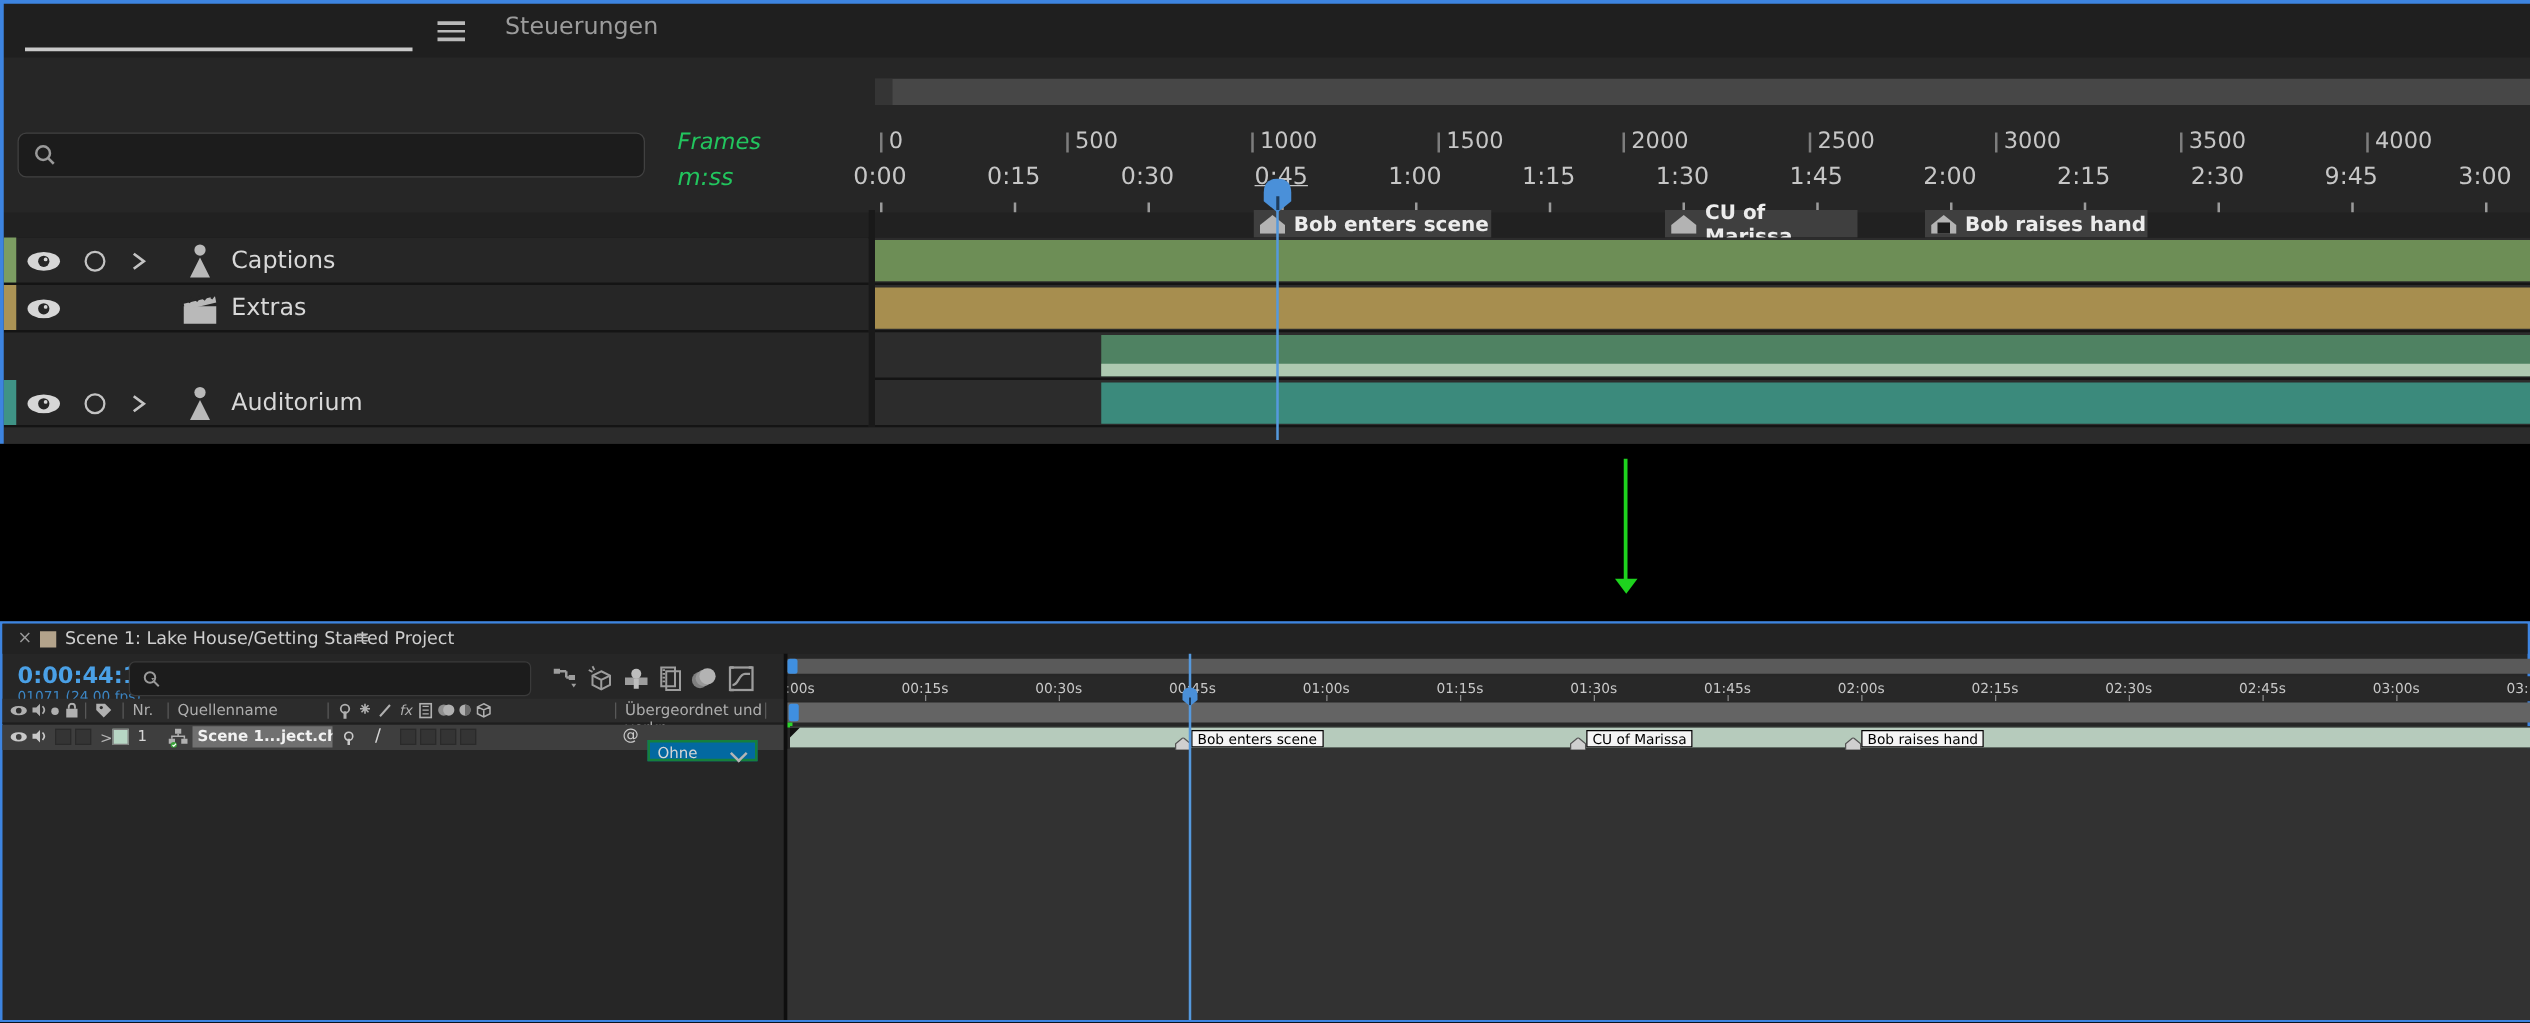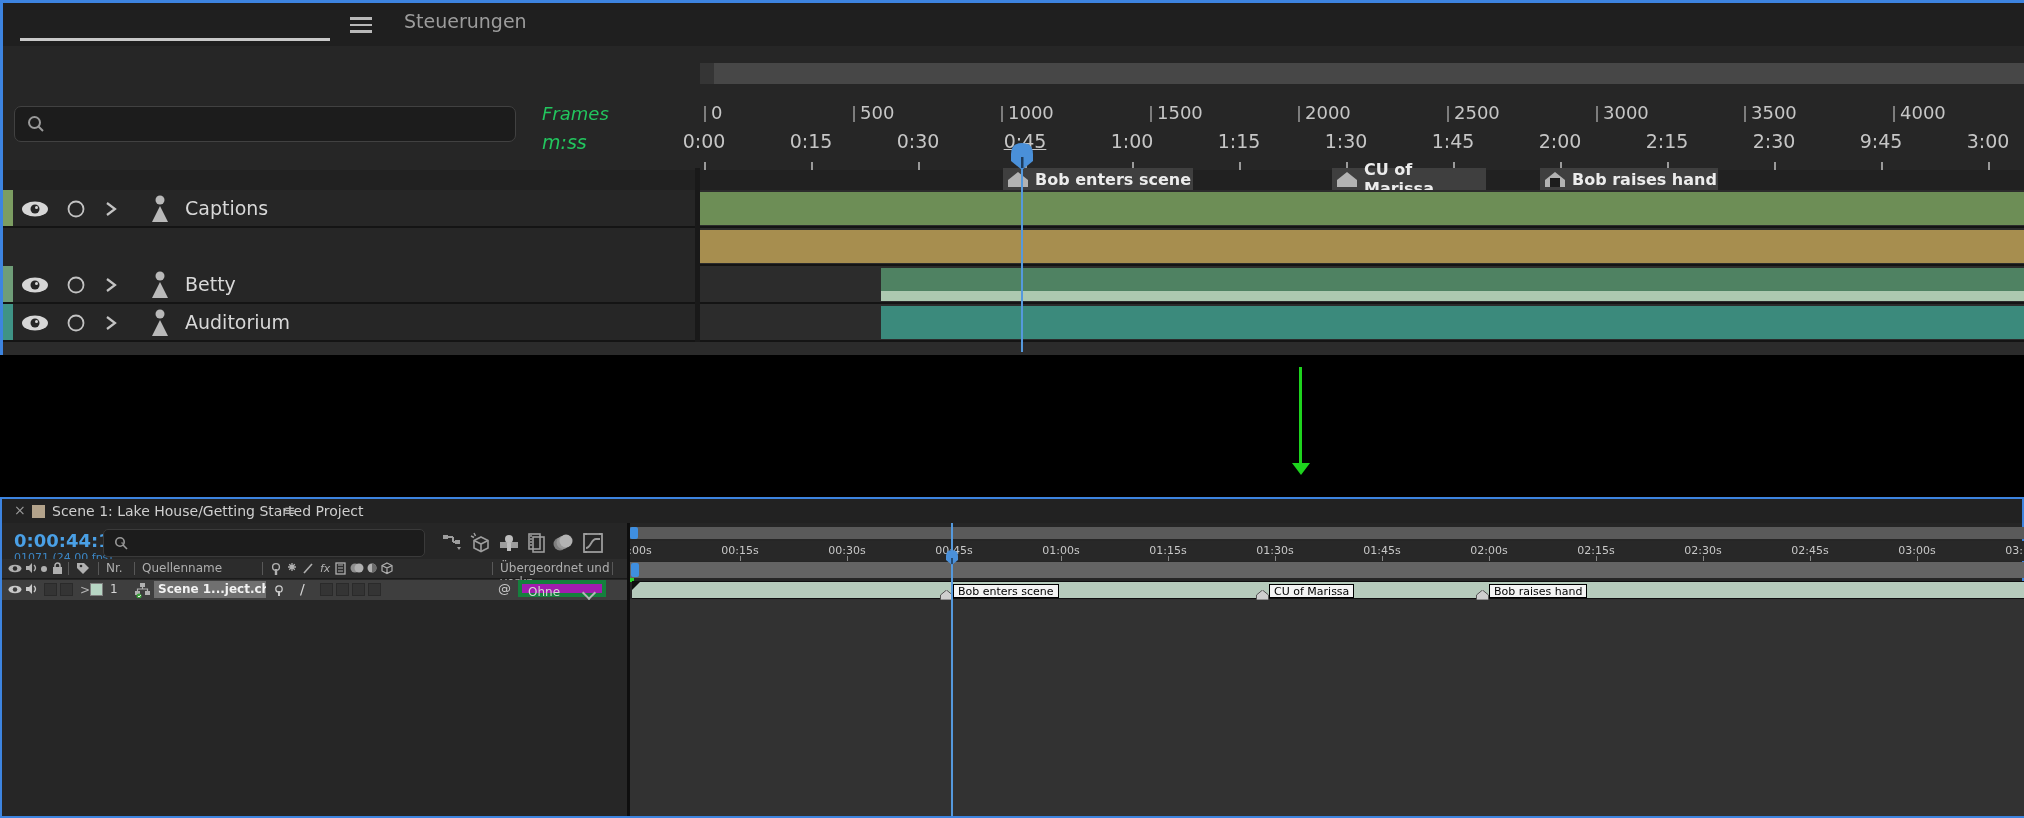--- a/index.html
+++ b/index.html
@@ -186,40 +186,35 @@
         <svg class="abs" style="left:102px;top:11px;" width="12" height="16" viewBox="0 0 12 16">
           <path d="M2 2 L10 8 L2 14" fill="none" stroke="#c3c3c3" stroke-width="2.2"></path>
         </svg>
         <svg class="abs" style="left:144px;top:5px;" width="26" height="28" viewBox="0 0 26 28">
           <circle cx="13" cy="5" r="4.5" fill="#b9b9b9"></circle>
             <path d="M13 11 L21 27 L5 27 Z" fill="#b9b9b9"></path>
         </svg>
         <div class="lname">Captions</div>
       </div>
 
-
-      <div class="lrow" style="top:76px;">
-        <div class="strip" style="background:#6f9d78;"></div>
+      <div class="lrow" style="top:38px;">
+        <div class="strip" style="background:#ab9355;"></div>
         <svg class="abs" style="left:18px;top:11px;" width="28" height="16" viewBox="0 0 28 16">
           <ellipse cx="14" cy="8" rx="13" ry="7.5" fill="#d6d6d6"></ellipse>
             <circle cx="14" cy="8" r="4.5" fill="#262626"></circle>
             <circle cx="15.5" cy="6.5" r="1.5" fill="#d6d6d6"></circle>
         </svg>
-        <svg class="abs" style="left:64px;top:10px;" width="18" height="18" viewBox="0 0 18 18">
-          <circle cx="9" cy="9" r="7.5" fill="none" stroke="#c3c3c3" stroke-width="1.8"></circle>
-        </svg>
-        <svg class="abs" style="left:102px;top:11px;" width="12" height="16" viewBox="0 0 12 16">
-          <path d="M2 2 L10 8 L2 14" fill="none" stroke="#c3c3c3" stroke-width="2.2"></path>
-        </svg>
-        <svg class="abs" style="left:144px;top:5px;" width="26" height="28" viewBox="0 0 26 28">
-          <circle cx="13" cy="5" r="4.5" fill="#b9b9b9"></circle>
-            <path d="M13 11 L21 27 L5 27 Z" fill="#b9b9b9"></path>
-        </svg>
-        <div class="lname">Betty</div>
-      </div>
+        <svg class="abs" style="left:142px;top:5px;" width="30" height="28" viewBox="0 0 30 28">
+          <rect x="2" y="12" width="26" height="14" fill="#b9b9b9"></rect>
+          <path d="M2 10 L27 4 L28 9 L3 15 Z" fill="#b9b9b9"></path>
+          <path d="M6 9 L9 5 M12 8 L15 4 M18 7 L21 3 M24 6 L27 2" stroke="#262626" stroke-width="2"></path>
+        </svg>
+        <div class="lname">Extras</div>
+      </div>
+
 
       <div class="lrow" style="top:114px;">
         <div class="strip" style="background:#3f9386;"></div>
         <svg class="abs" style="left:18px;top:11px;" width="28" height="16" viewBox="0 0 28 16">
           <ellipse cx="14" cy="8" rx="13" ry="7.5" fill="#d6d6d6"></ellipse>
             <circle cx="14" cy="8" r="4.5" fill="#262626"></circle>
             <circle cx="15.5" cy="6.5" r="1.5" fill="#d6d6d6"></circle>
         </svg>
         <svg class="abs" style="left:64px;top:10px;" width="18" height="18" viewBox="0 0 18 18">
           <circle cx="9" cy="9" r="7.5" fill="none" stroke="#c3c3c3" stroke-width="1.8"></circle>
@@ -390,21 +385,21 @@
     <svg class="abs" style="left:270px;top:3px;" width="14" height="14" viewBox="0 0 14 14">
       <circle cx="7" cy="6" r="3.2" fill="none" stroke="#c9c9c9" stroke-width="1.3"></circle>
         <rect x="6" y="8" width="2" height="5" fill="#c9c9c9"></rect>
     </svg>
     <span class="abs" style="left:298px;top:1px;font-size:14px;color:#d6d6d6;">/</span>
     <span class="cell" style="left:318px;"></span>
     <span class="cell" style="left:334px;"></span>
     <span class="cell" style="left:350px;"></span>
     <span class="cell" style="left:366px;"></span>
     <span class="abs" style="left:496px;top:1px;font-size:13px;color:#c9c9c9;">@</span>
-    <span class="abs" style="left:516px;top:0;width:88px;height:17px;background:#a21caf;border:4px solid #15803d;box-sizing:border-box;padding:1px 6px 0;">
+    <span class="abs" style="left:516px;top:12px;width:88px;height:17px;background:#0369a1;border:2px solid #15803d;box-sizing:border-box;padding:1px 6px 0;">
       <span>Ohne</span>
       <span class="chevron-down" style="position:absolute;right:8px;top:4px;"></span>
     </span>
   </div>
 
   <div class="abs bp-divider"></div>
   <div class="abs bp-track-bg"></div>
 
   <div class="abs bp-scroll"></div>
   <div class="abs" style="left:630px;top:527px;width:8px;height:12px;background:#3f8fe0;border-radius:2px;"></div>

